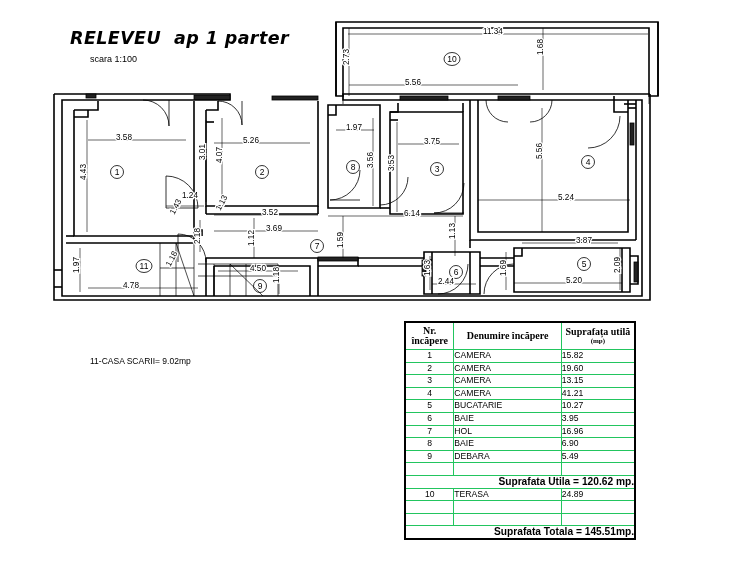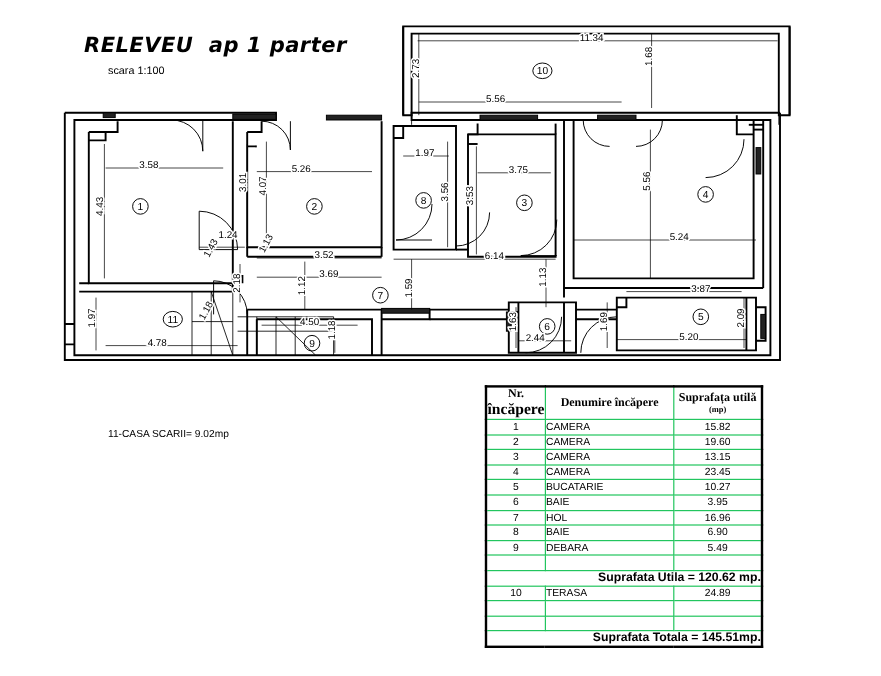--- a/index.html
+++ b/index.html
@@ -86,21 +86,21 @@
     text-align: center;
     vertical-align: middle;
   }
   .area-table thead th .sub {
     display: block;
     font-size: 7px;
     font-weight: bold;
   }
   .col-nr { width: 48px; text-align: center; }
   .col-name { width: 110px; }
-  .col-area { width: 74px; text-align: center; }
+  .col-area { width: 74px; }
   .cell-name { padding-left: 26px; }
   .row-blank td { height: 11.6px; }
   .summary-cell {
     text-align: right;
     font-weight: bold;
     font-size: 10.2px;
     height: 14px;
     line-height: 14px;
   }
   .outer-thick { border: 2px solid #000 !important; }
@@ -443,21 +443,21 @@
         <text x="113" y="288" class="dimtext" text-anchor="middle" stroke="#fff" stroke-width="2.6">4.78</text>
         <text x="113" y="288" class="dimtext" text-anchor="middle">4.78</text>
       </g>
   </svg>
 
   <table class="area-table outer-thick">
     <thead>
       <tr>
         <th class="col-nr">
           <span>Nr.</span>
-          <span class="sub-line" style="display:block;font-size:13px;">încăpere</span>
+          <span class="sub-line" style="display:block;font-size:10px;">încăpere</span>
         </th>
         <th class="col-name">Denumire încăpere</th>
         <th class="col-area">
           <span>Suprafața utilă</span>
           <span class="sub">(mp)</span>
         </th>
       </tr>
     </thead>
     <tbody id="table-body">
         <tr>
@@ -471,21 +471,21 @@
           <td class="col-area">19.60</td>
         </tr>
         <tr>
           <td class="col-nr">3</td>
           <td class="col-name cell-name">CAMERA</td>
           <td class="col-area">13.15</td>
         </tr>
         <tr>
           <td class="col-nr">4</td>
           <td class="col-name cell-name">CAMERA</td>
-          <td class="col-area">23.45</td>
+          <td class="col-area">41.21</td>
         </tr>
         <tr>
           <td class="col-nr">5</td>
           <td class="col-name cell-name">BUCATARIE</td>
           <td class="col-area">10.27</td>
         </tr>
         <tr>
           <td class="col-nr">6</td>
           <td class="col-name cell-name">BAIE</td>
           <td class="col-area">3.95</td>

